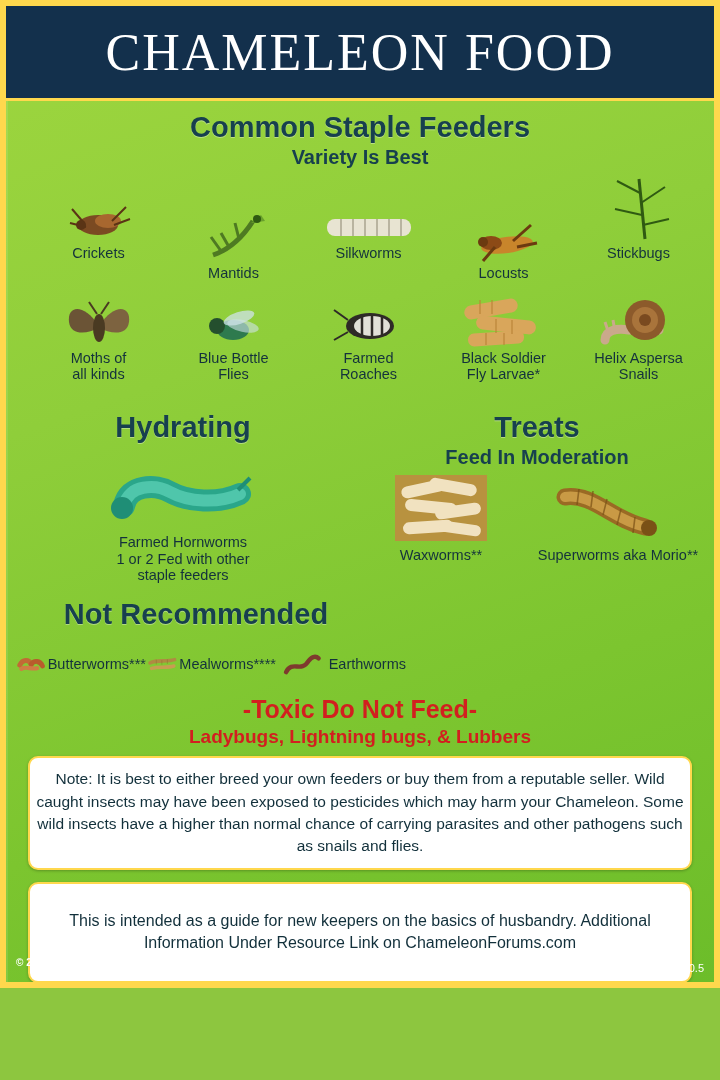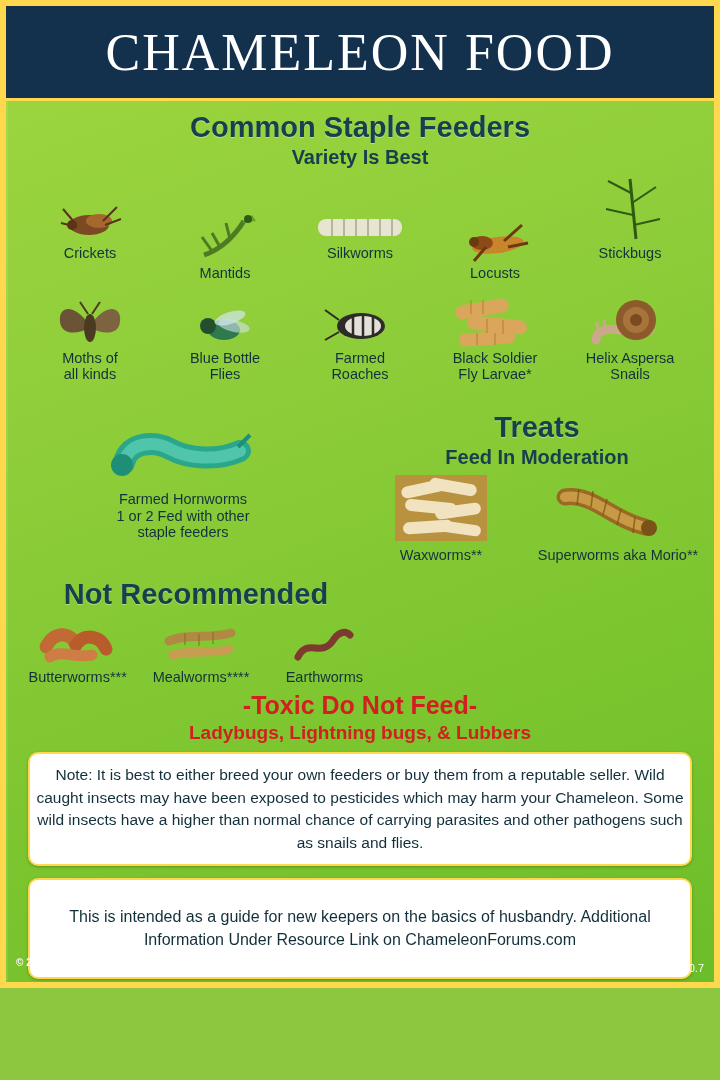--- a/index.html
+++ b/index.html
@@ -52,21 +52,21 @@
   }
   .caption{
     text-align:center;
     color:#14323c;
     font-size:14.5px;
     line-height:1.15;
   }
   
   .row{
     display:flex;
-    justify-content:center;
+    justify-content:flex-end;
     align-items:flex-end;
     padding:0 8px;
   }
   .item{width:135px;display:flex;flex-direction:column;align-items:center;}
   .art{display:block;}
   .offset-up{margin-bottom:20px;}
   .offset-dn{margin-bottom:0px;}
 
   
   .split{display:flex;}
@@ -111,21 +111,21 @@
     letter-spacing:1px;
   }
   .footer .brand .light{font-weight:normal;}
   .copyright{
     position:absolute;left:10px;bottom:14px;color:#ffffff;font-size:10px;font-weight:bold;
   }
   .version{
     position:absolute;right:10px;bottom:8px;color:#ffffff;font-size:11px;
   }
   .nr-row{display:flex;align-items:flex-end;padding-left:10px;}
-  .nr-item{width:130px;display:flex;flex-direction:column;align-items:center;}
+  .nr-item{width:130px;display:flex;flex-direction:row;align-items:center;}
 </style>
 </head>
 <body>
 
 <div class="poster">
 
   <div class="header">
     <h1>CHAMELEON FOOD</h1>
   </div>
 
@@ -240,20 +240,21 @@
         <circle cx="46" cy="24" r="13" fill="#a9743b"></circle>
         <circle cx="46" cy="24" r="6" fill="#7a4a20"></circle>
         <path d="M10 38 L6 26 M16 36 L14 24" stroke="#caa98b" stroke-width="3"></path>
       </svg>
       <div class="caption">Helix Aspersa<br>Snails</div>
     </div>
   </div>
 
   <div class="split" style="margin-top:18px;">
     <div class="col">
+      <div class="sec-title">Hydrating</div>
       <div style="display:flex;justify-content:center;margin-top:22px;">
         <svg width="150" height="62" viewBox="0 0 150 62">
           <path d="M16 40 C20 18 48 18 62 26 C80 36 110 38 132 28" stroke="#2aa68a" stroke-width="22" fill="none" stroke-linecap="round"></path>
           <path d="M16 40 C20 18 48 18 62 26 C80 36 110 38 132 28" stroke="#4fc6ab" stroke-width="12" fill="none" stroke-linecap="round"></path>
           <circle cx="14" cy="42" r="11" fill="#1f8e76"></circle>
           <path d="M130 24 L142 12" stroke="#1f8e76" stroke-width="4"></path>
         </svg>
       </div>
       <div class="caption" style="margin-top:6px;">
         Farmed Hornworms<br>1 or 2 Fed with other<br>staple feeders
@@ -332,15 +333,15 @@
   </div>
 
   <div class="toxic-title">-Toxic Do Not Feed-</div>
   <div class="toxic-sub">Ladybugs, Lightning bugs, &amp; Lubbers</div>
 
   <div class="box note">Note: It is best to either breed your own feeders or buy them from a reputable seller. Wild caught insects may have been exposed to pesticides which may harm your Chameleon. Some wild insects have a higher than normal chance of carrying parasites and other pathogens such as snails and flies.</div>
 
   <div class="box guide">This is intended as a guide for new keepers on the basics of husbandry. Additional Information Under Resource Link on ChameleonForums.com</div>
 
   <div class="copyright">© 2019</div>
-  <div class="version">0.7</div>
+  <div class="version">0.5</div>
 
 </div>
 
 </body></html>

